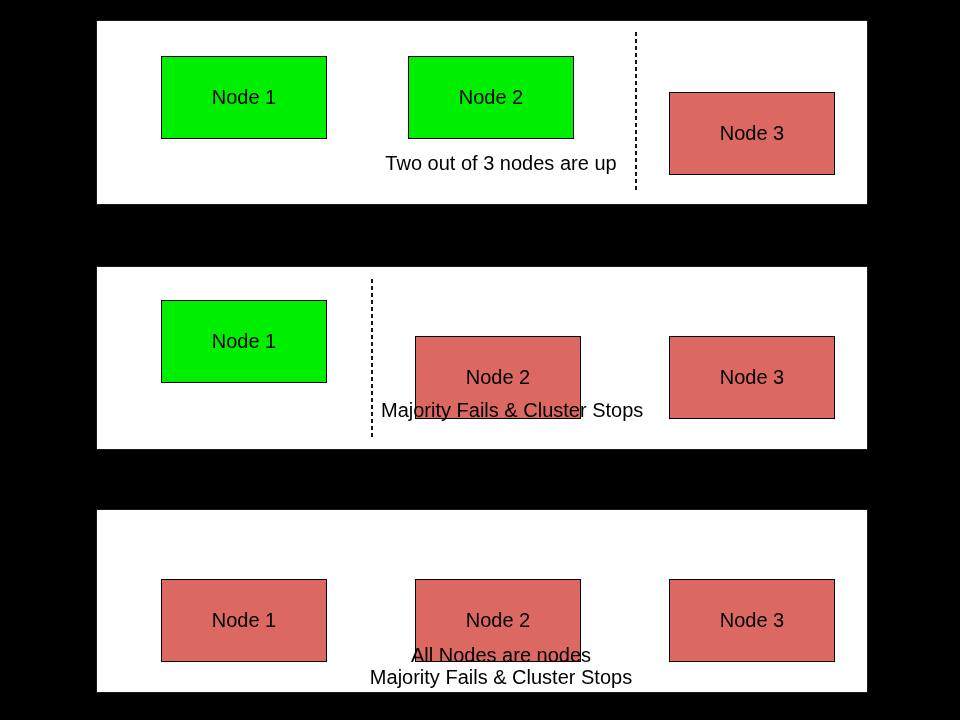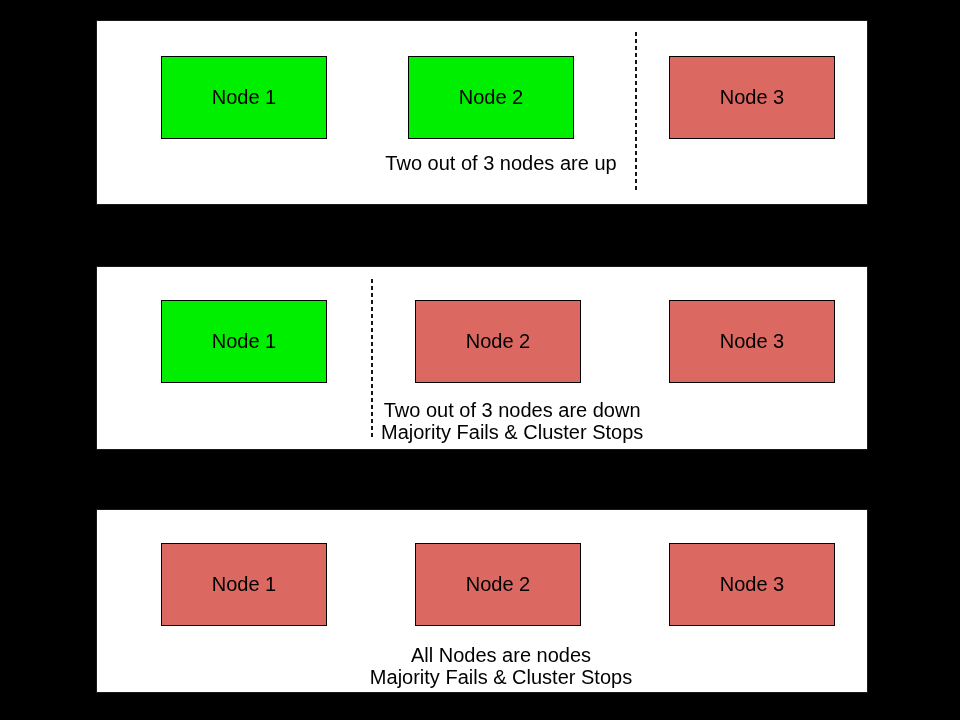--- a/index.html
+++ b/index.html
@@ -23,21 +23,21 @@
 
   .node {
     position: absolute;
     width: 164px; height: 81px;
     border: 1px solid var(--node-border, #000000);
     display: flex; align-items: center; justify-content: center;
     font-size: 20px; color: var(--text, #000000);
     box-sizing: content-box;
   }
   .node.up   { background: var(--node-up, #00ee00); }
-  .node.down { background: var(--node-down, #dc6862); }
+  .node.down { background: var(--node-down, #dc6862); margin-top: 36px; }
 
   .node-1 { left: 64px; }
   .node-3 { left: 572px; }
   .panel-1 .node { top: 35px; }
   .panel-2 .node, .panel-3 .node { top: 33px; }
   .panel-1 .node-2 { left: 311px; }
   .panel-2 .node-2, .panel-3 .node-2 { left: 318px; }
 
   .divider {
     position: absolute;
@@ -85,21 +85,20 @@
       <span>Node 1</span>
     </div>
     <div class="divider"></div>
     <div class="node node-2 down">
       <span>Node 2</span>
     </div>
     <div class="node node-3 down">
       <span>Node 3</span>
     </div>
     <div class="caption">
-      <span>Two out of 3 nodes are down</span>
       <span>Majority Fails &amp; Cluster Stops</span>
     </div>
   </section>
 
   <section class="panel panel-3">
     <div class="node node-1 down">
       <span>Node 1</span>
     </div>
     <div class="node node-2 down">
       <span>Node 2</span>

